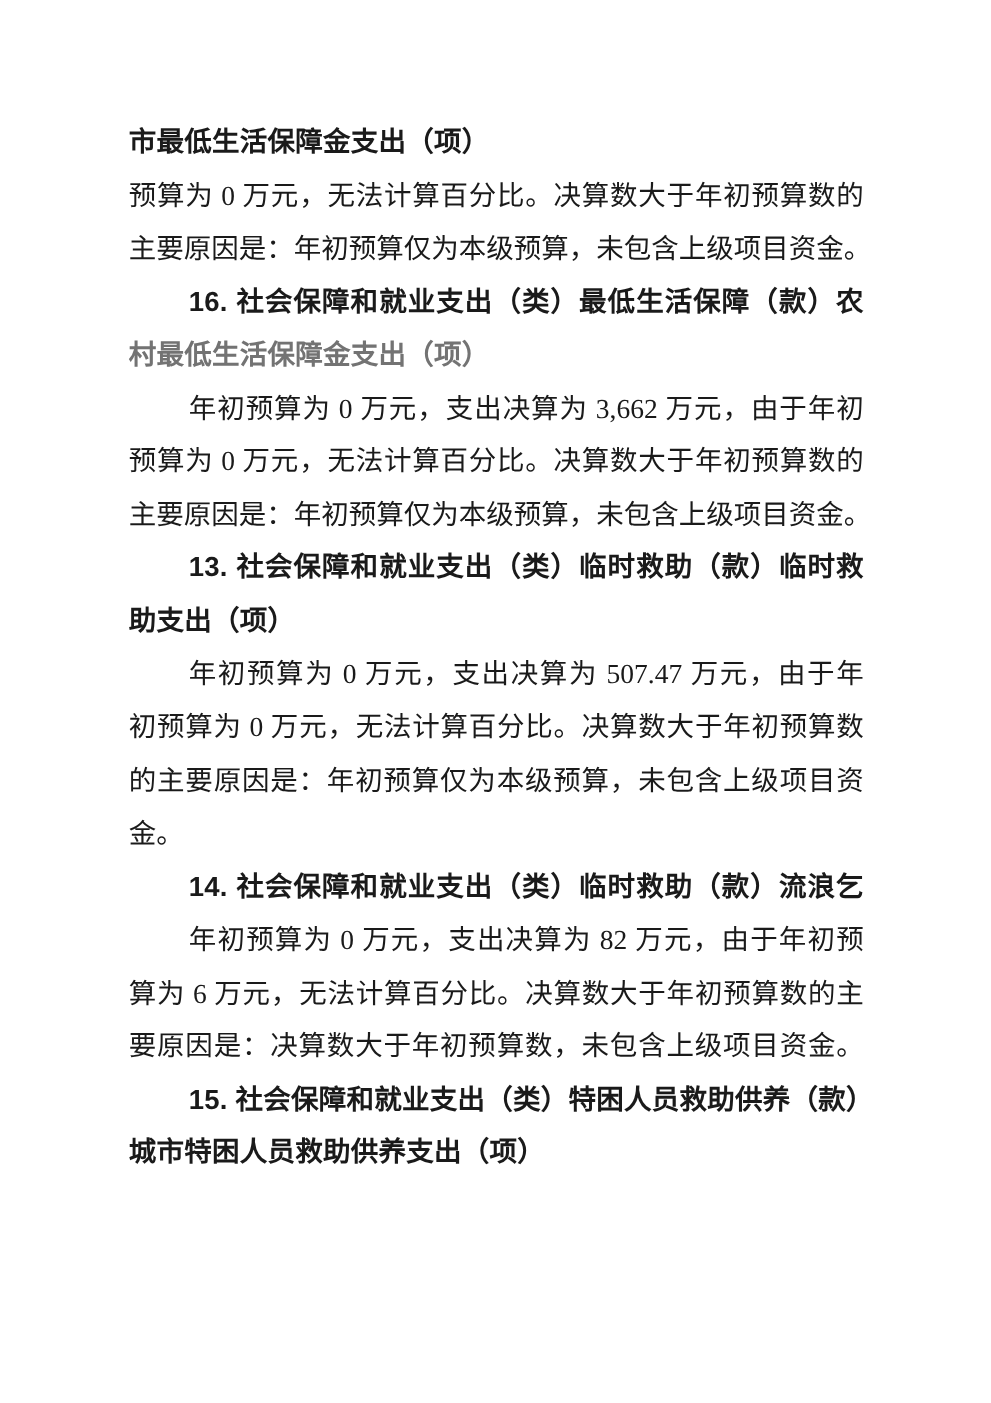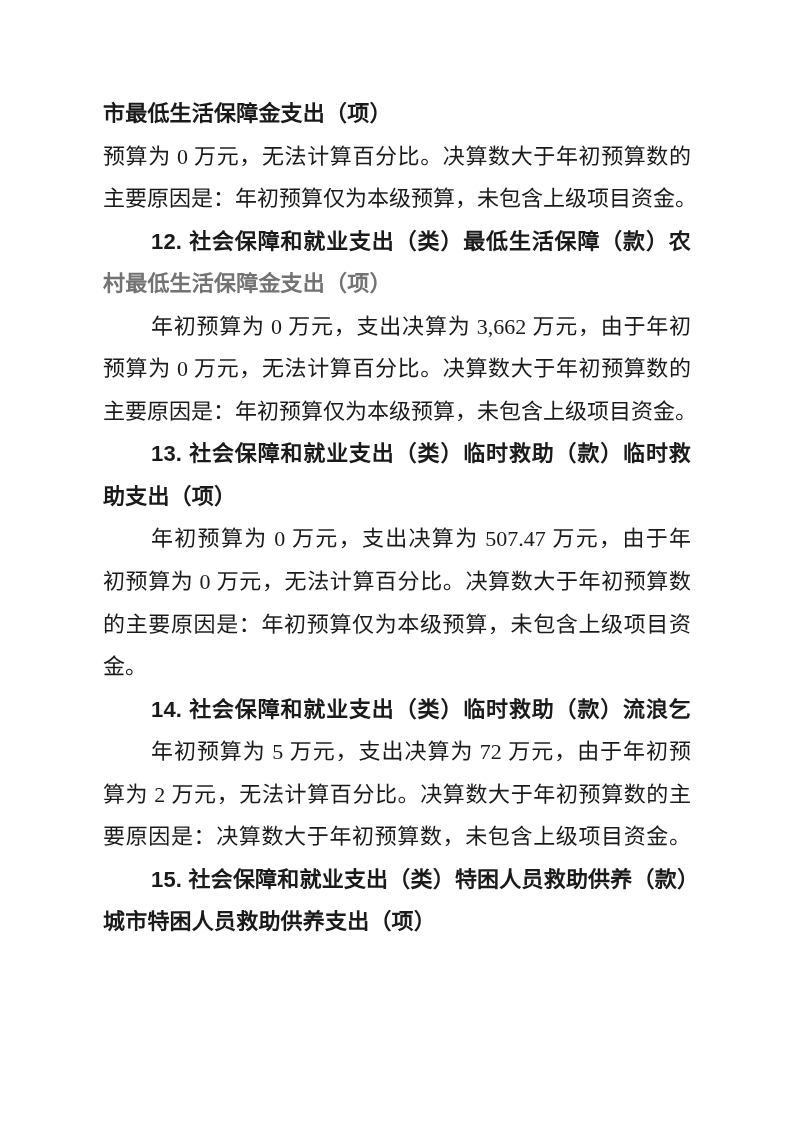--- a/index.html
+++ b/index.html
@@ -44,31 +44,31 @@
   }
 </style>
 </head>
 <body>
 
 <div class="page" style="background: rgb(255, 255, 255); color: rgb(26, 26, 26);">
   <div class="content" id="document-content">
       <div class="line heading" style="color: rgb(26, 26, 26);">市最低生活保障金支出（项）</div>
       <div class="line body fill" style="color: rgb(26, 26, 26);">预算为 0 万元，无法计算百分比。决算数大于年初预算数的</div>
       <div class="line body fill" style="color: rgb(26, 26, 26);">主要原因是：年初预算仅为本级预算，未包含上级项目资金。</div>
-      <div class="line heading indent fill" style="color: rgb(26, 26, 26);">12. 社会保障和就业支出（类）最低生活保障（款）农</div>
+      <div class="line heading indent fill" style="color: rgb(26, 26, 26);">16. 社会保障和就业支出（类）最低生活保障（款）农</div>
       <div class="line heading" style="color: #737373;">村最低生活保障金支出（项）</div>
       <div class="line body indent fill" style="color: rgb(26, 26, 26);">年初预算为 0 万元，支出决算为 3,662 万元，由于年初</div>
       <div class="line body fill" style="color: rgb(26, 26, 26);">预算为 0 万元，无法计算百分比。决算数大于年初预算数的</div>
       <div class="line body fill" style="color: rgb(26, 26, 26);">主要原因是：年初预算仅为本级预算，未包含上级项目资金。</div>
       <div class="line heading indent fill" style="color: rgb(26, 26, 26);">13. 社会保障和就业支出（类）临时救助（款）临时救</div>
       <div class="line heading" style="color: rgb(26, 26, 26);">助支出（项）</div>
       <div class="line body indent fill" style="color: rgb(26, 26, 26);">年初预算为 0 万元，支出决算为 507.47 万元，由于年</div>
       <div class="line body fill" style="color: rgb(26, 26, 26);">初预算为 0 万元，无法计算百分比。决算数大于年初预算数</div>
       <div class="line body fill" style="color: rgb(26, 26, 26);">的主要原因是：年初预算仅为本级预算，未包含上级项目资</div>
       <div class="line body" style="color: rgb(26, 26, 26);">金。</div>
       <div class="line heading indent fill" style="color: rgb(26, 26, 26);">14. 社会保障和就业支出（类）临时救助（款）流浪乞</div>
-      <div class="line body indent fill" style="color: rgb(26, 26, 26);">年初预算为 5 万元，支出决算为 72 万元，由于年初预</div>
-      <div class="line body fill" style="color: rgb(26, 26, 26);">算为 2 万元，无法计算百分比。决算数大于年初预算数的主</div>
+      <div class="line body indent fill" style="color: rgb(26, 26, 26);">年初预算为 0 万元，支出决算为 82 万元，由于年初预</div>
+      <div class="line body fill" style="color: rgb(26, 26, 26);">算为 6 万元，无法计算百分比。决算数大于年初预算数的主</div>
       <div class="line body fill" style="color: rgb(26, 26, 26);">要原因是：决算数大于年初预算数，未包含上级项目资金。</div>
       <div class="line heading indent fill" style="color: rgb(26, 26, 26);">15. 社会保障和就业支出（类）特困人员救助供养（款）</div>
       <div class="line heading" style="color: rgb(26, 26, 26);">城市特困人员救助供养支出（项）</div>
     </div>
 </div>
 
 </body></html>

